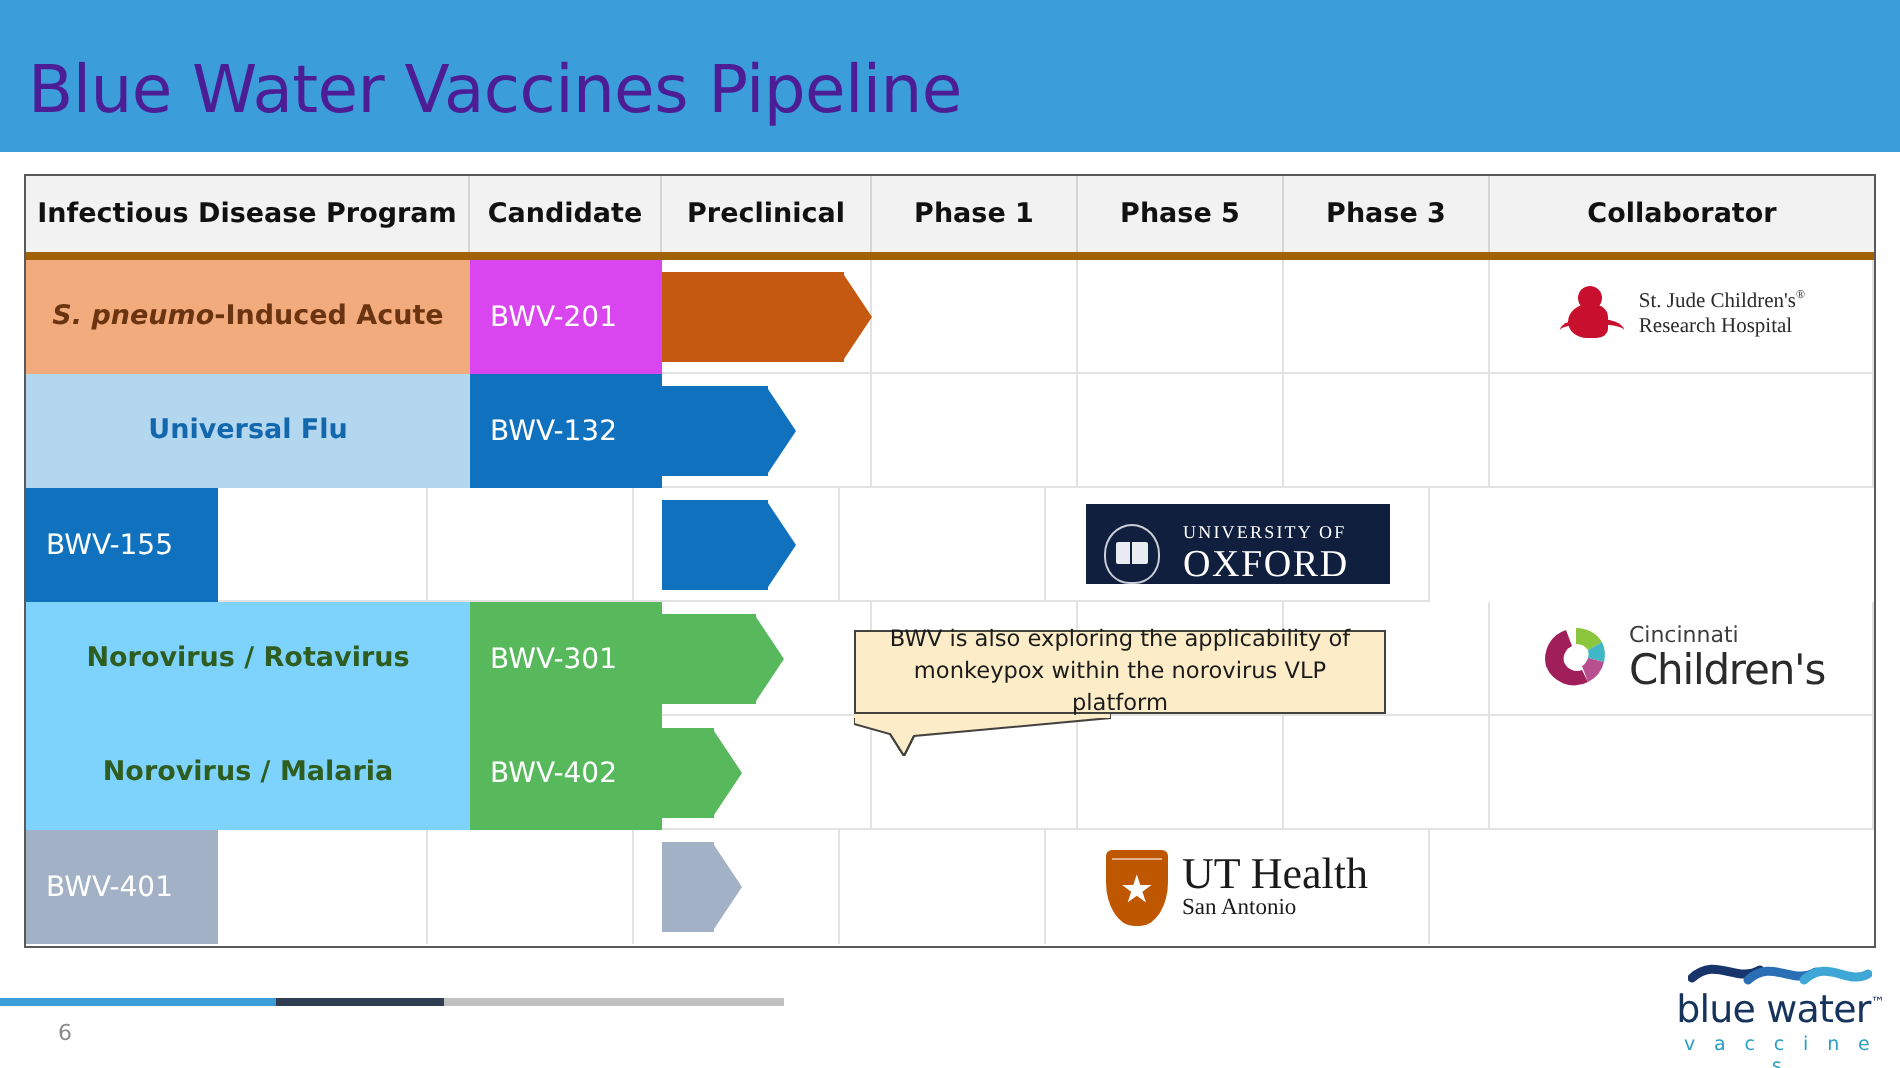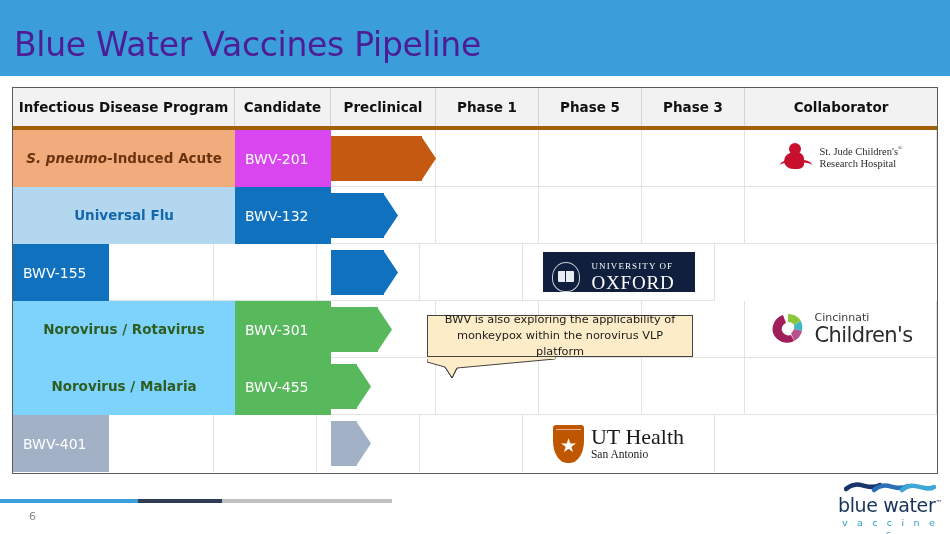--- a/index.html
+++ b/index.html
@@ -333,21 +333,21 @@
       <div class="arrow-wrap">
         <div class="arrow" style="width:61px">
           <div class="shaft"></div>
             <div class="head"></div>
         </div>
       </div>
     </div>
 
     <div class="row data-row r-green">
       <div class="cell prog-cell c-prog">Norovirus / Malaria</div>
-      <div class="cell cand-cell c-cand">BWV-455</div>
+      <div class="cell cand-cell c-cand">BWV-402</div>
       <div class="cell grid-cell c-pre"></div>
       <div class="cell grid-cell c-p1"></div>
       <div class="cell grid-cell c-p2"></div>
       <div class="cell grid-cell c-p3"></div>
       <div class="cell grid-cell c-col logo-box"></div>
       <div class="arrow-wrap">
         <div class="arrow" style="width:40px">
           <div class="shaft"></div>
             <div class="head"></div>
         </div>

